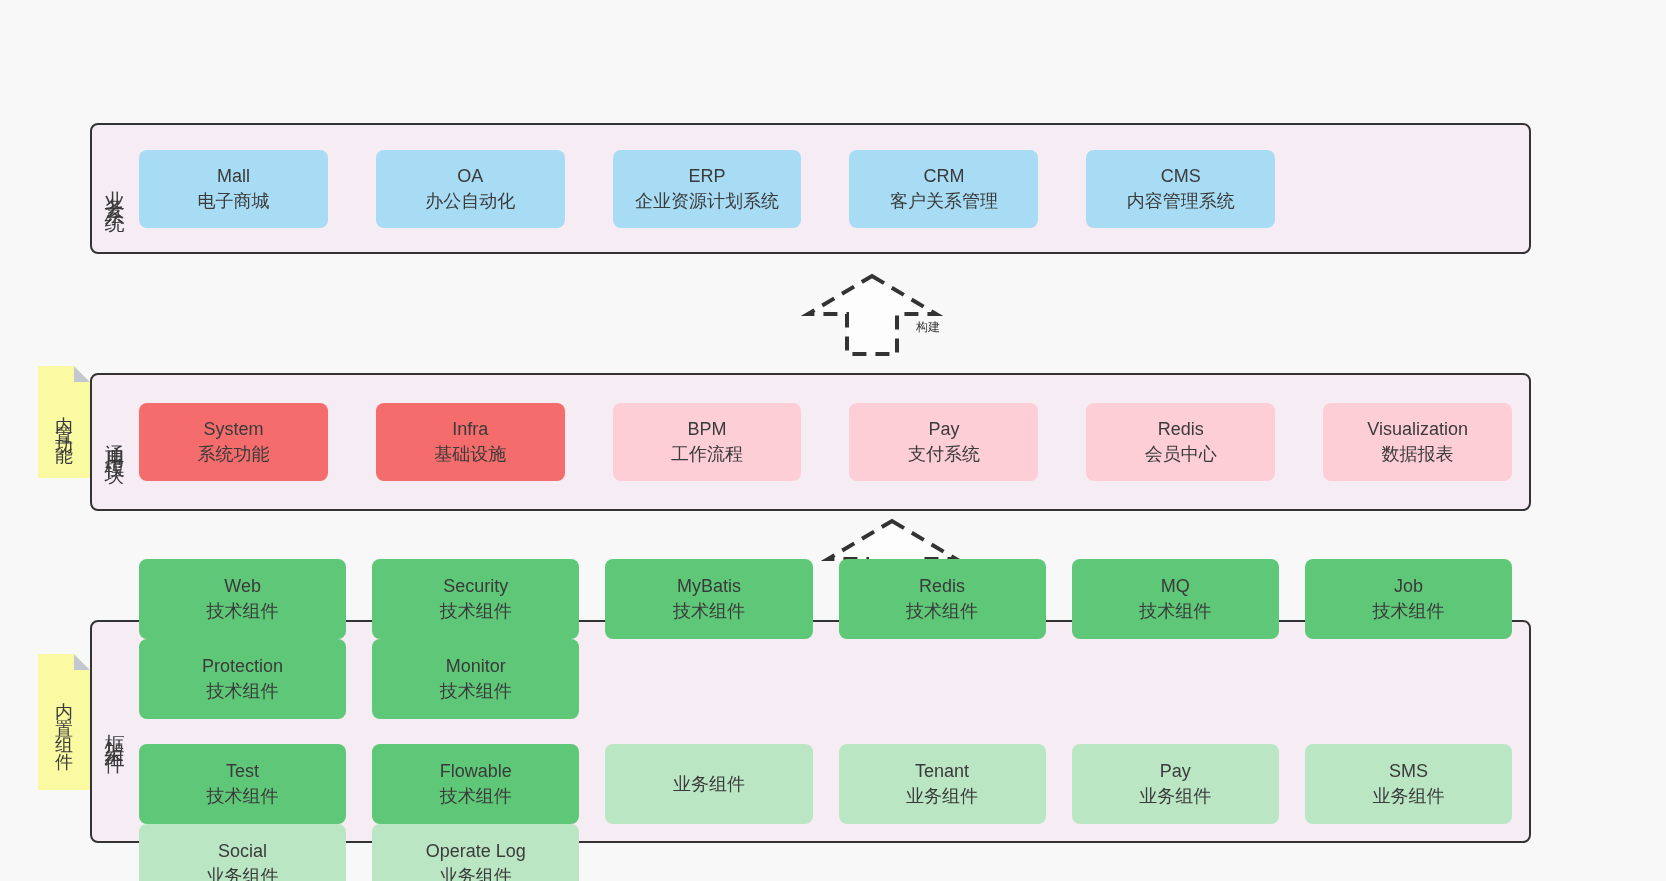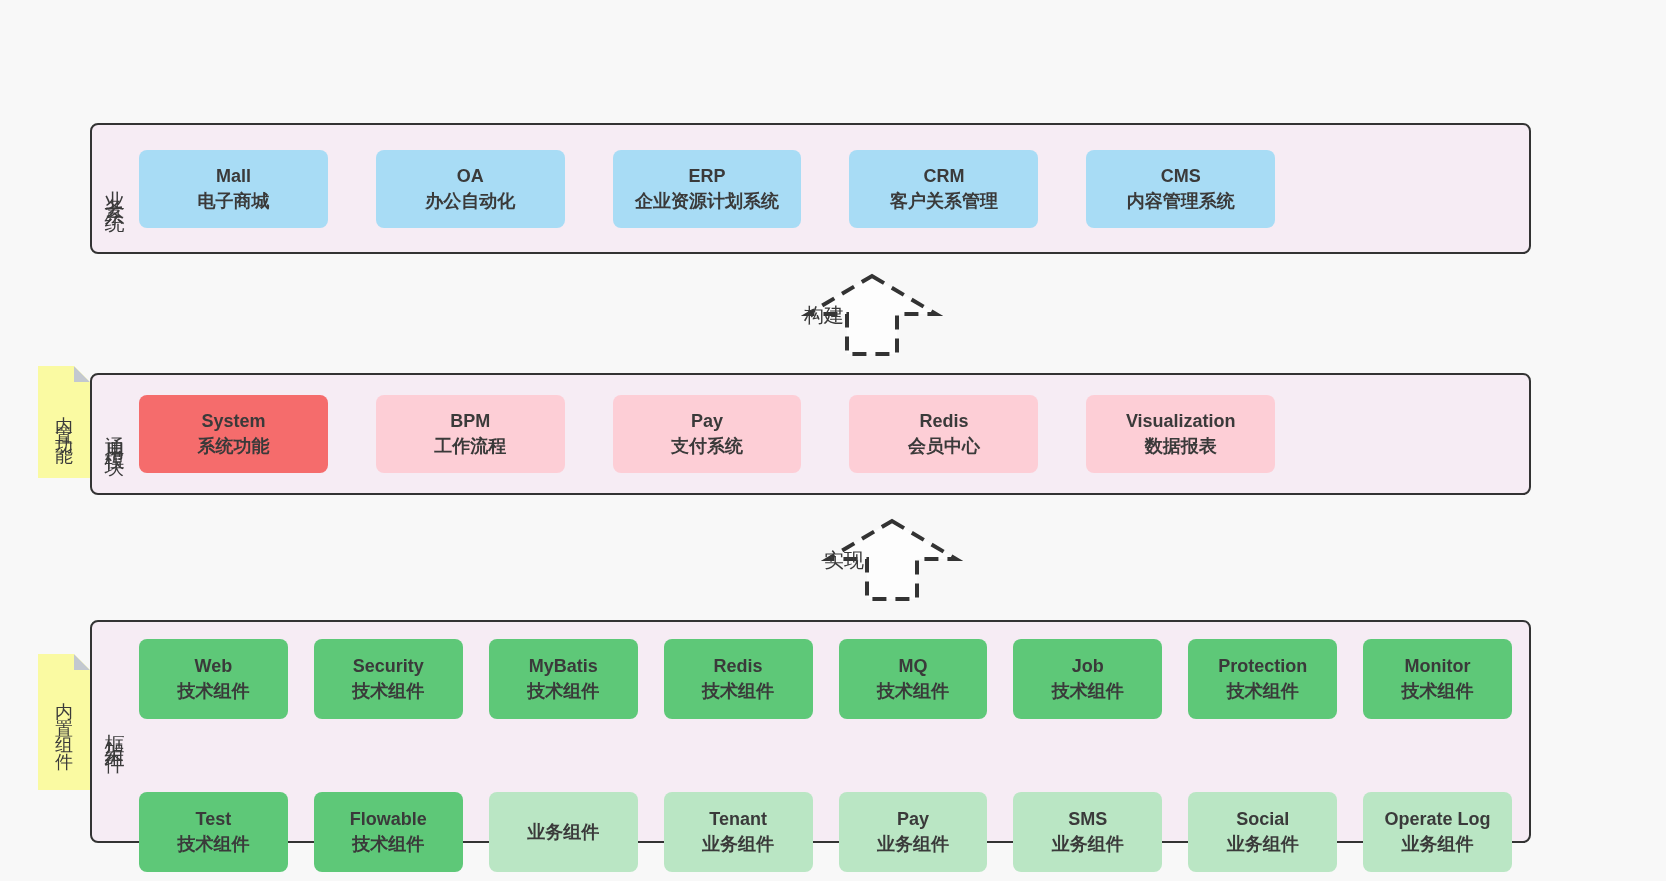--- a/index.html
+++ b/index.html
@@ -14,30 +14,30 @@
   
   .panel {
     position:absolute; left:90px; width:1441px;
     background:var(--container-bg,#f6ecf4);
     border:2px solid var(--container-border,#333);
     border-radius:8px;
     display:flex; align-items:center;
     z-index:2;
   }
   .panel-top    { top:123px; height:131px; }
-  .panel-mid    { top:373px; height:122px; }
+  .panel-mid    { top:373px; height:138px; }
   .panel-bottom { top:620px; height:223px; }
 
   .vtext { writing-mode:vertical-rl; text-orientation:upright; }
   .panel-label { margin-left:13px; font-size:20px; letter-spacing:7px; line-height:1; }
 
-  .panel-content { flex:1; margin:0 17px 0 14px; display:flex; flex-direction:column; gap:25px;font-weight:bold; }
+  .panel-content { flex:1; margin:0 17px 0 14px; display:flex; flex-direction:column; gap:25px; }
   .grid { display:grid; }
   .cols-6 { grid-template-columns:repeat(6,1fr); column-gap:48px; grid-auto-rows:78px; }
-  .cols-8 { grid-template-columns:repeat(8,1fr); column-gap:26px; grid-auto-rows:80px;margin-top:48px; }
+  .cols-8 { grid-template-columns:repeat(6,1fr); column-gap:26px; grid-auto-rows:80px; }
 
   .box {
     border-radius:8px;
     display:flex; flex-direction:column; justify-content:center; align-items:center;
     text-align:center; font-size:18px; line-height:25px; padding:0 10px;
   }
   .v-blue        { background:var(--box-blue,#a8dcf5); }
   .v-red         { background:var(--box-red,#f56c6c); }
   .v-pink        { background:var(--box-pink,#fdced6);justify-content:center; }
   .v-green       { background:var(--box-green,#5ec878); }
@@ -65,22 +65,22 @@
   .arrow-1 { left:804px; top:272px; }
   .arrow-2 { left:824px; top:517px; }
   .arrow svg { display:block; width:100%; height:100%; overflow:visible; }
   .arrow polygon {
     fill:#fdfdfd;
     stroke:var(--container-border,#3a3a3a);
     stroke-width:4;
     stroke-dasharray:14 9;
   }
   .arrow-label {
-    position:absolute; left:0; right:0; top:30px;
-    text-align:left; font-size:20px;
+    position:absolute; left:0; right:0; top:47px;
+    text-align:right; font-size:12px;
   }
 </style>
 </head>
 <body>
 
 <div class="canvas">
 
   <div class="note note-1">
     <span class="fold"></span>
     <span class="vtext note-text">内置功能</span>
@@ -126,20 +126,24 @@
   </div>
 
   <section class="panel panel-mid">
     <div class="vtext panel-label">通用模块</div>
     <div class="panel-content">
       <div class="grid cols-6">
           <div class="box v-red">
             <div class="box-name">System</div>
             <div class="box-sub">系统功能</div>
           </div>
+          <div class="box v-red">
+            <div class="box-name">Infra</div>
+            <div class="box-sub">基础设施</div>
+          </div>
           <div class="box v-pink">
             <div class="box-name">BPM</div>
             <div class="box-sub">工作流程</div>
           </div>
           <div class="box v-pink">
             <div class="box-name">Pay</div>
             <div class="box-sub">支付系统</div>
           </div>
           <div class="box v-pink">
             <div class="box-name">Redis</div>

